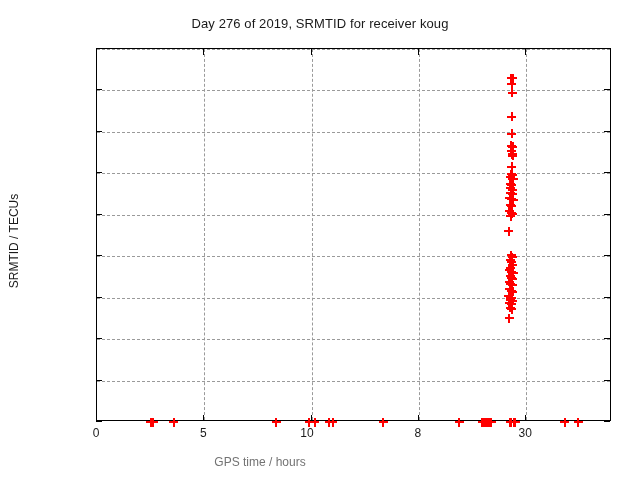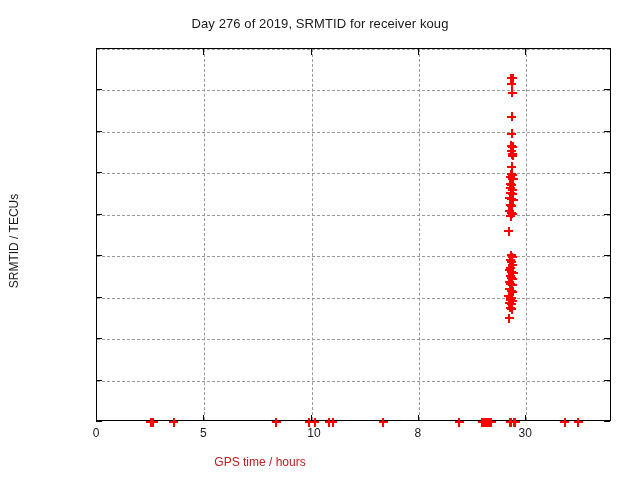--- a/index.html
+++ b/index.html
@@ -85,21 +85,21 @@
     color: #1a1a1a;
     transform: rotate(-90deg);
   }
   #x-axis-label {
     position: absolute;
     left: 0;
     top: 455px;
     width: 520px;
     text-align: center;
     font-size: 12px;
-    color: #b91c1c;
+    color: #737373;
   }
   .datapoint {
     position: absolute;
     width: 9px;
     height: 9px;
     margin-left: -4.5px;
     margin-top: -4.5px;
     pointer-events: none;
   }
   .datapoint::before, .datapoint::after {
@@ -231,21 +231,21 @@
         <div class="datapoint" style="left: 418.008px; top: 373px;"></div>
         <div class="datapoint" style="left: 467.792px; top: 373px;"></div>
         <div class="datapoint" style="left: 481.096px; top: 373px;"></div>
       </div>
   </div>
 
   <div id="ytick-labels-layer"></div>
   <div id="xtick-labels-layer">
       <div class="xtick-label" style="left: 96px;">0</div>
       <div class="xtick-label" style="left: 203.292px;">5</div>
-      <div class="xtick-label" style="left: 314px;">10</div>
+      <div class="xtick-label" style="left: 307px;">10</div>
       <div class="xtick-label" style="left: 417.875px;">8</div>
       <div class="xtick-label" style="left: 525.167px;">30</div>
     </div>
   <div id="tickmarks-layer">
       <div class="tick-mark-y left" style="top: 421px;"></div>
       <div class="tick-mark-y right" style="top: 421px; left: 604px;"></div>
       <div class="tick-mark-y left" style="top: 379.556px;"></div>
       <div class="tick-mark-y right" style="top: 379.556px; left: 604px;"></div>
       <div class="tick-mark-y left" style="top: 338.111px;"></div>
       <div class="tick-mark-y right" style="top: 338.111px; left: 604px;"></div>

